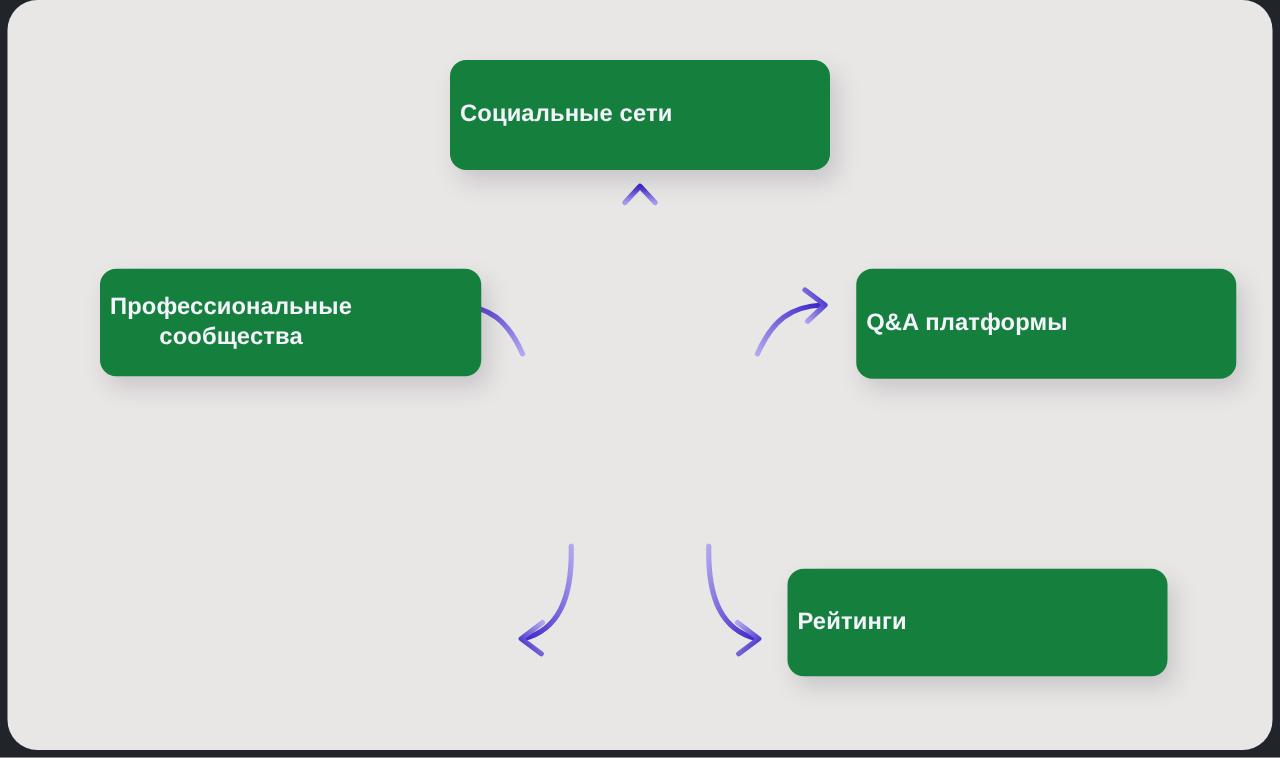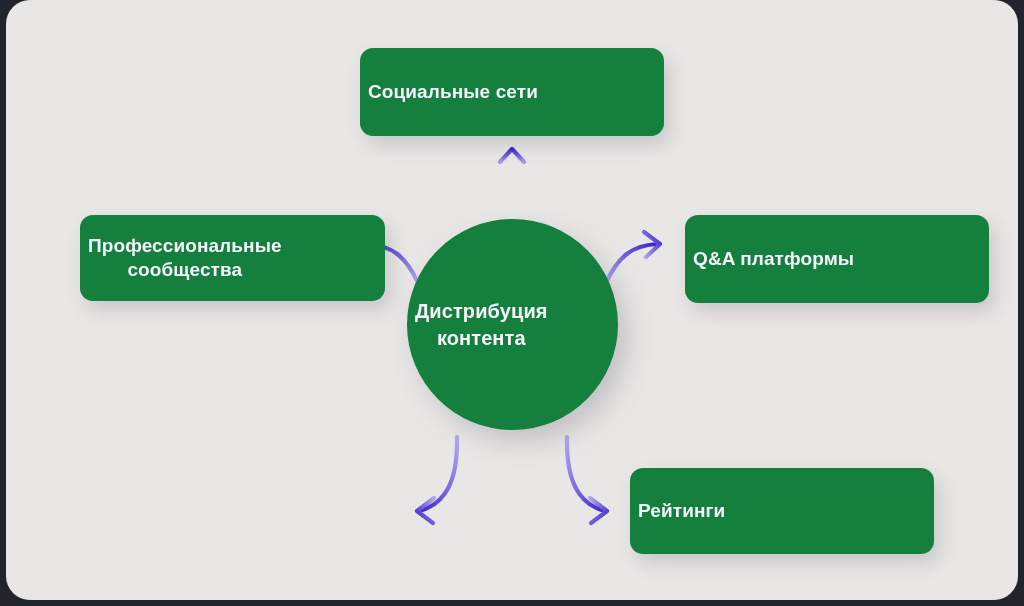--- a/index.html
+++ b/index.html
@@ -57,21 +57,21 @@
     border-radius: 50%;
     box-shadow: 10px 12px 26px rgba(90, 85, 110, 0.26);
     font-size: 20px;
     line-height: 1.32;
   }
   
   #node-social   { left: 354px; top: 48px;  width: 304px; height: 88px; }
   #node-prof     { left: 30px;  top: 215px; width: 305px; height: 86px; margin-left: 44px; }
   #node-qa       { left: 679px; top: 215px; width: 304px; height: 88px; }
   #node-reviews  { left: 98px;  top: 468px; width: 304px; height: 86px; }
-  #node-ratings  { left: 624px; top: 468px; width: 304px; height: 86px; }
+  #node-ratings  { left: 624px; top: 455px; width: 304px; height: 86px; }
   #node-hub      { left: 401px; top: 219px; width: 211px; height: 211px; }
 </style>
 </head>
 <body>
 
 <div id="stage">
   <div id="canvas">
 
     <svg class="arrow-layer" viewBox="0 0 1012 600" width="1012" height="600" xmlns="http://www.w3.org/2000/svg">
       <defs>
@@ -136,21 +136,15 @@
 
     <div class="node box" id="node-qa">
       <span>Q&amp;A платформы</span>
     </div>
 
 
     <div class="node box" id="node-ratings">
       <span>Рейтинги</span>
     </div>
 
-    <div class="node hub" id="node-hub">
-      <span>
-        <span>Дистрибуция</span><br>
-        <span>контента</span>
-      </span>
-    </div>
 
   </div>
 </div>
 
 </body></html>

